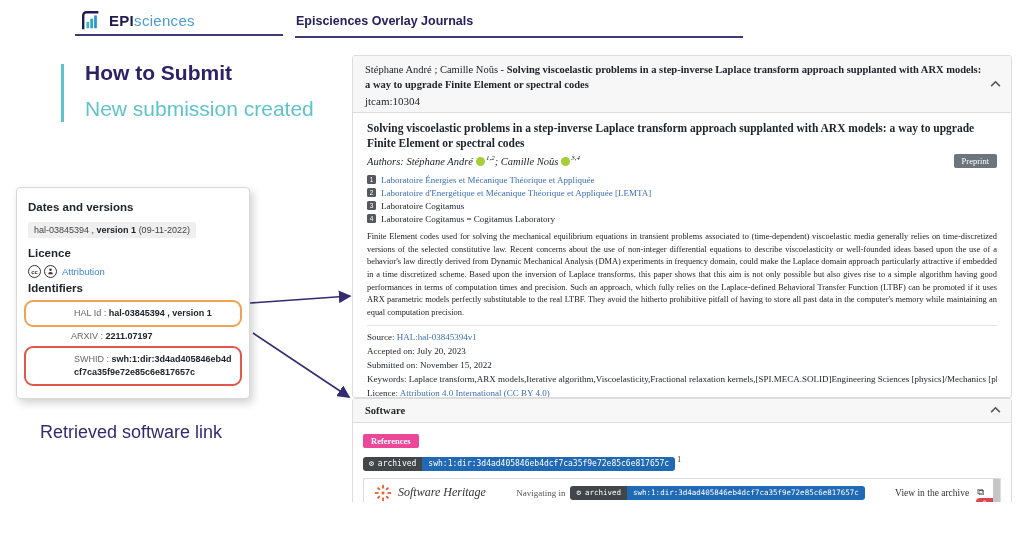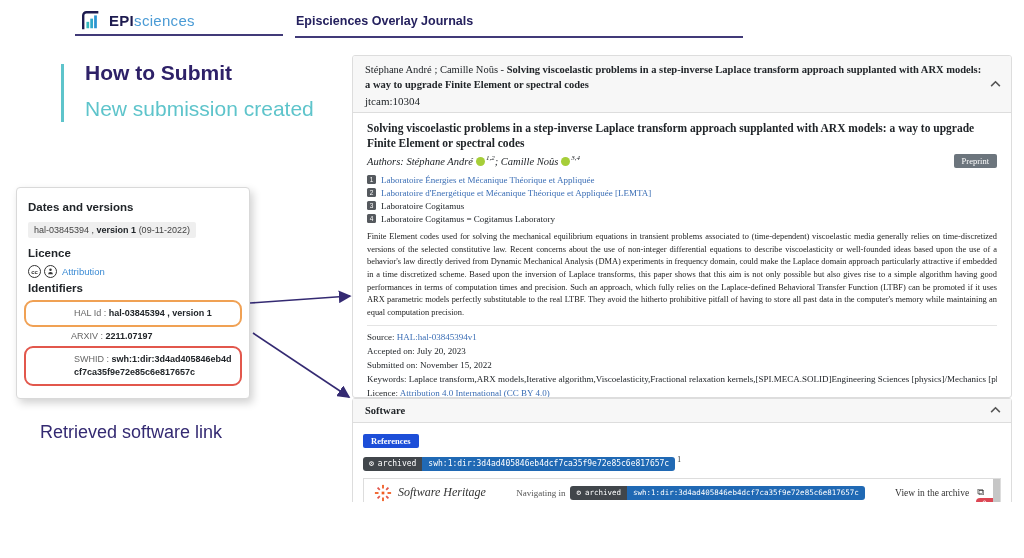--- a/index.html
+++ b/index.html
@@ -68,21 +68,21 @@
   .paper-body hr { border:none; border-top:1px solid #e4e4e4; margin:6px 0 5px; }
   .meta-line { font-size:9px; line-height:1.55; white-space:nowrap; overflow:hidden; }
 
   
   .software-panel { position:absolute; left:352px; top:398px; width:660px; height:200px; background:#fff;
                     border:1px solid #ddd; border-radius:3px; font-family:"Liberation Serif",serif; color:#212529; }
   .sw-header { background:#f7f7f7; border-bottom:1px solid #ddd; padding:6px 26px 6px 12px; position:relative;
                font-size:10.5px; font-weight:bold; }
   .sw-header .chev { top:7px; }
   .sw-body { padding:7px 10px; }
-  .badge-gray { display:inline-block; background:#1d4ed8; color:#fff; font-size:8.5px; font-weight:bold;
+  .badge-gray { display:inline-block; background:#ec4899; color:#fff; font-size:8.5px; font-weight:bold;
                 padding:2px 8px; border-radius:2px; }
   .swh-badge { display:inline-flex; border-radius:3px; overflow:hidden; font-family:"DejaVu Sans Mono",monospace;
                font-size:8px; cursor:pointer; vertical-align:middle; }
   .seg-dark { background:#41464b; color:#fff; padding:2.5px 6px; display:flex; align-items:center; gap:4px; }
   .seg-blue { background:#2069b4; color:#fff; padding:2.5px 6px; }
   .badge-line { margin-top:7px; font-size:9px; }
   .badge-line sup { font-size:7.5px; margin-left:2px; }
   .swh-frame { margin-top:7px; border:1px solid #ddd; position:relative; height:120px; background:#fff; }
   .swh-topbar { display:flex; align-items:center; justify-content:space-between; padding:5px 16px 5px 10px;
                 border-bottom:1px solid #eee; }

